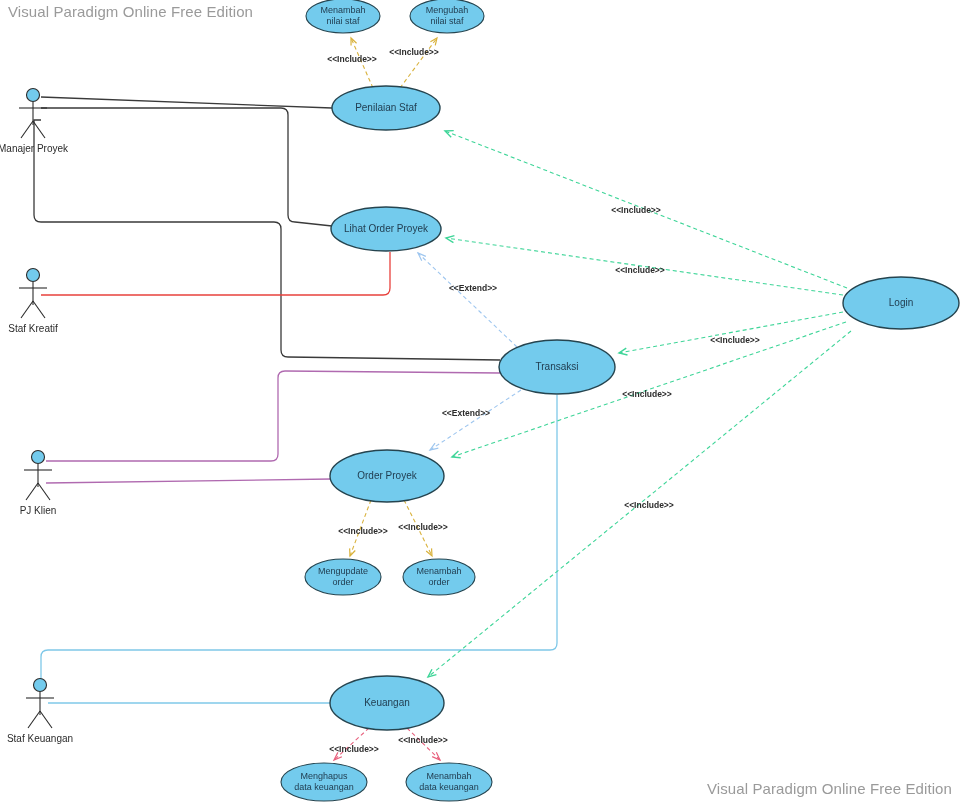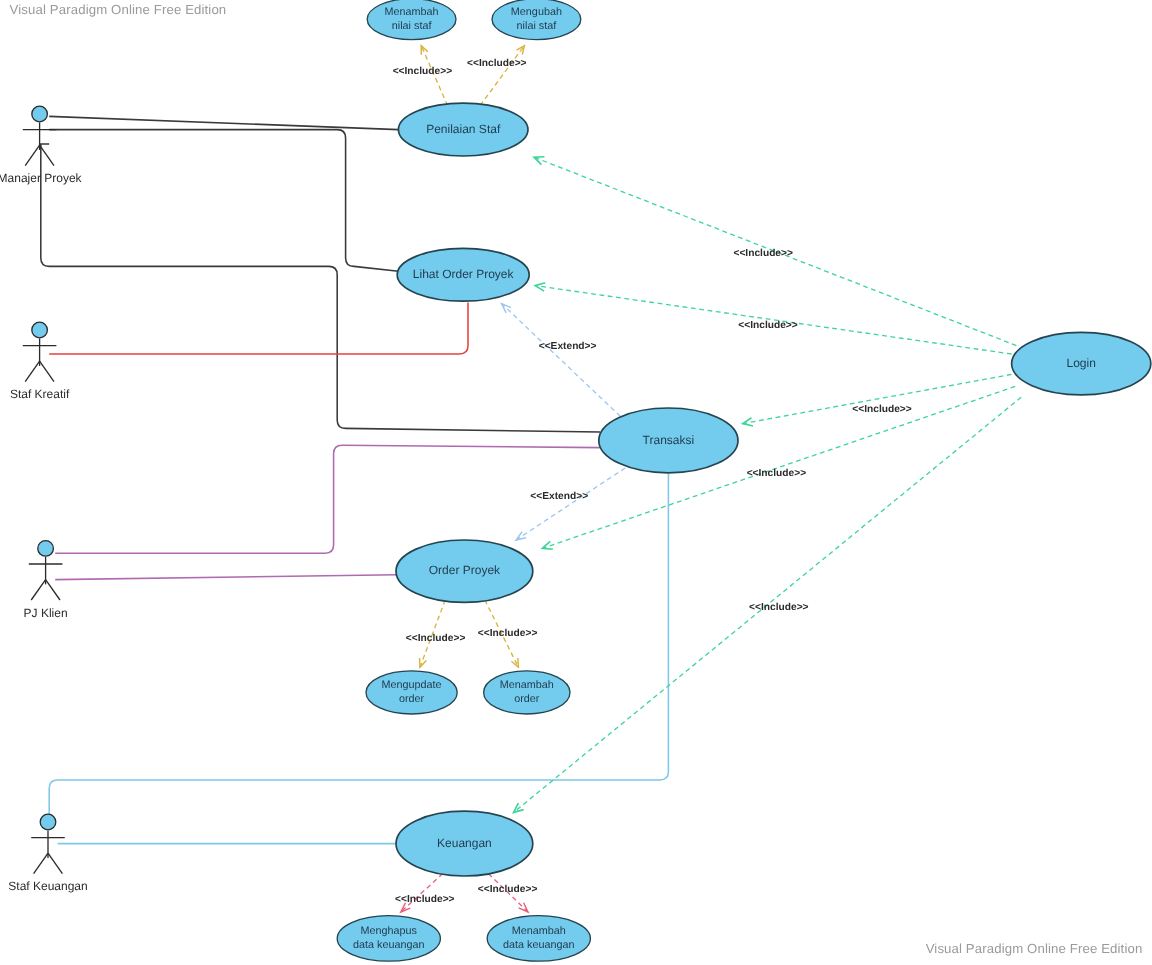--- a/index.html
+++ b/index.html
@@ -17,21 +17,21 @@
   }
   #canvas {
     position: absolute;
     left: 0;
     top: 0;
     width: 960px;
     height: 804px;
   }
   .wm {
     position: absolute;
-    font-size: 11px;
+    font-size: 15px;
     color: #9a9a9a;
     font-family: "Liberation Sans", sans-serif;
     white-space: nowrap;
     letter-spacing: 0.1px;
   }
   #wm-tl { left: 8px; top: 3px; }
   #wm-br { right: 8px; bottom: 7px; }
   text.uc-label {
     font-family: "Liberation Sans", sans-serif;
     fill: #1f3a4d;

